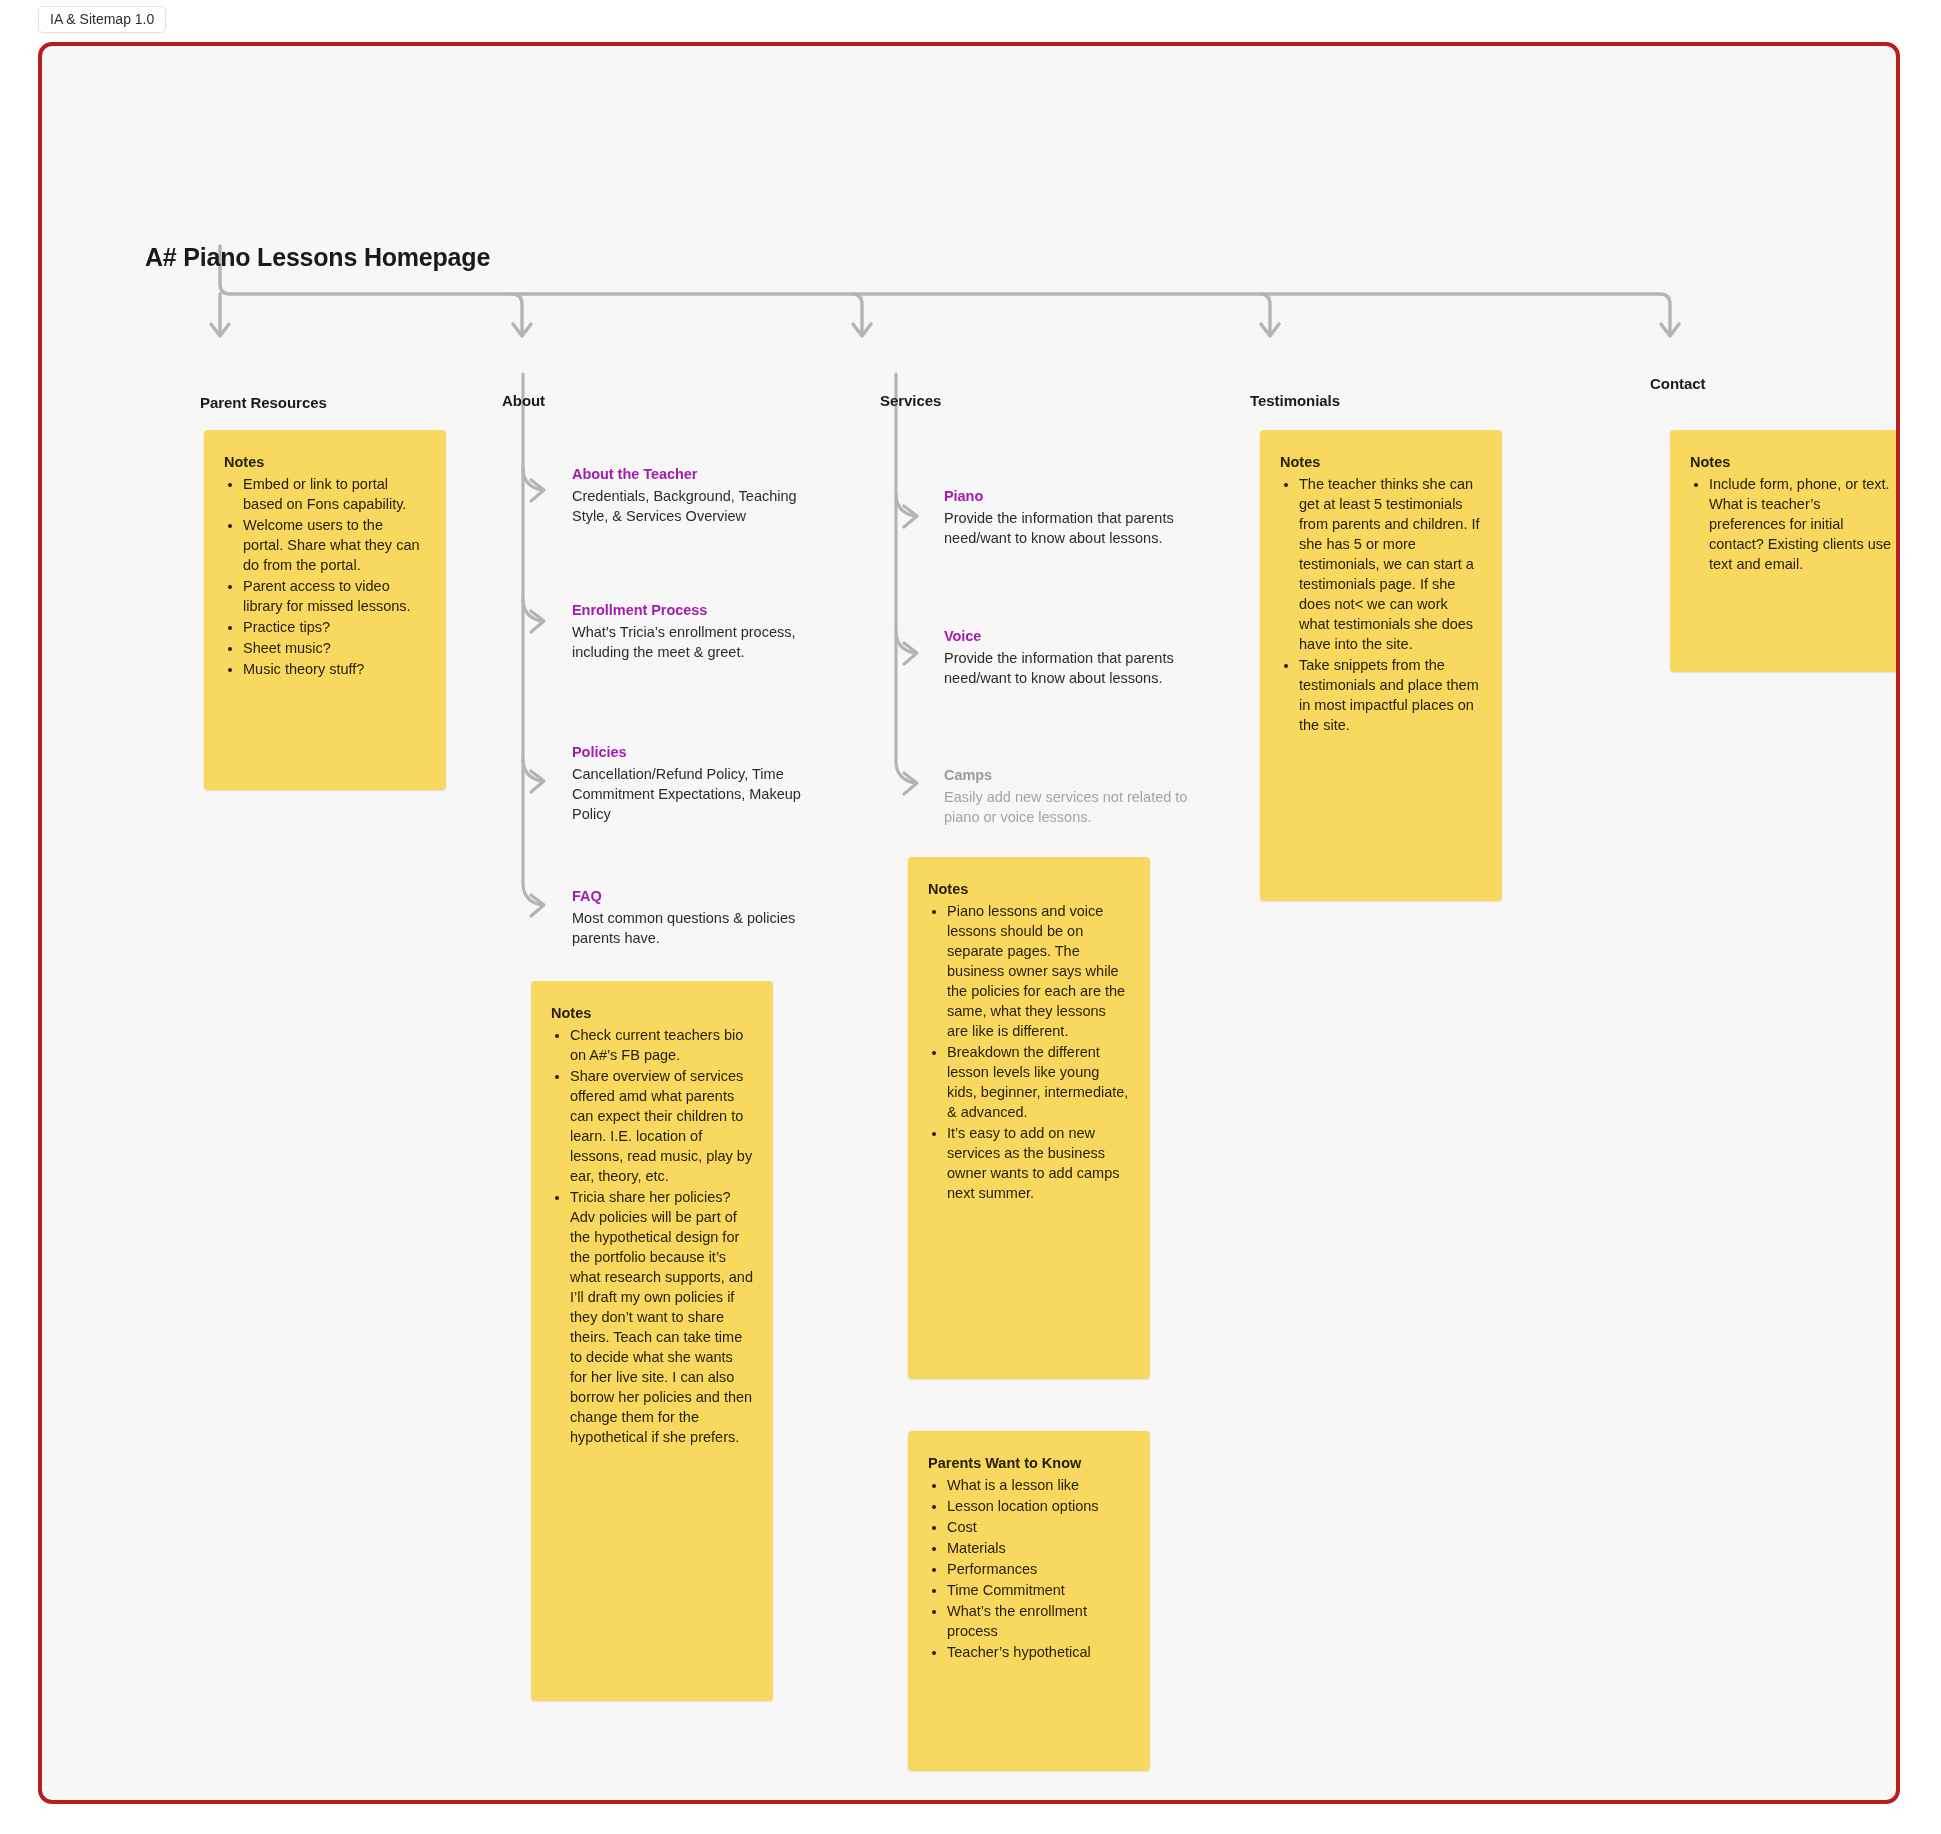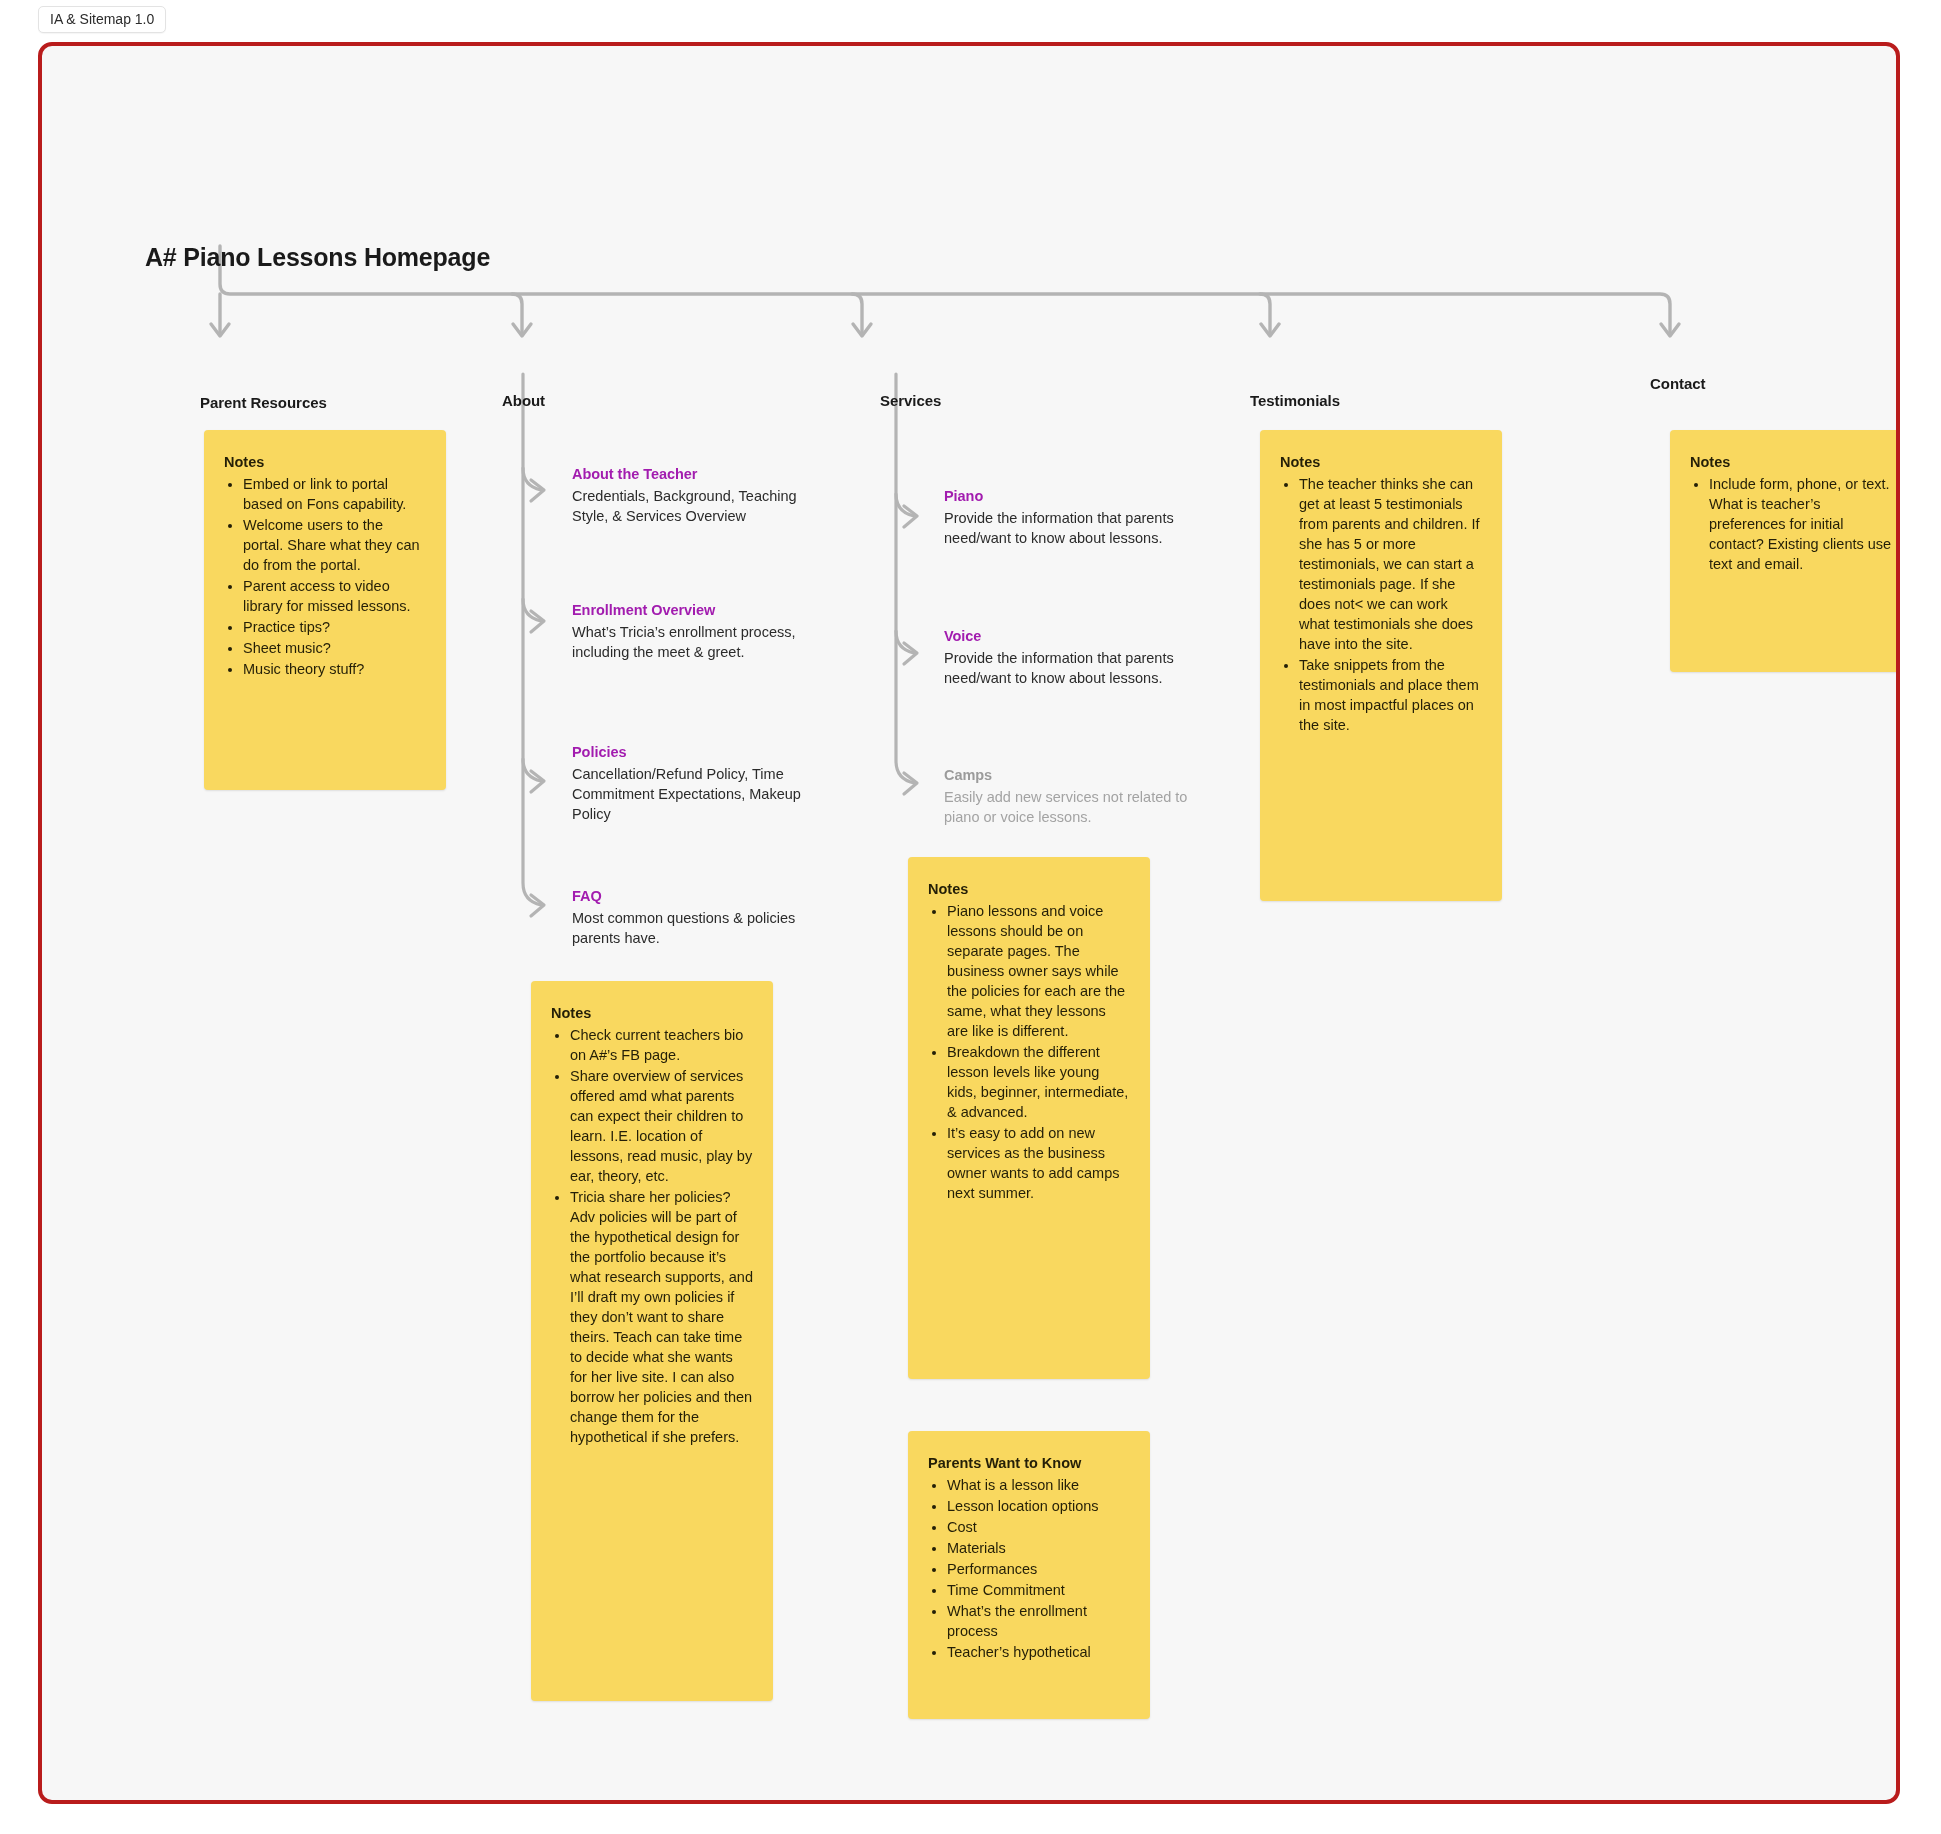--- a/index.html
+++ b/index.html
@@ -152,21 +152,21 @@
   <div class="col-label" style="left:460px;top:346px;">About</div>
   <div class="col-label" style="left:838px;top:346px;">Services</div>
   <div class="col-label" style="left:1208px;top:346px;">Testimonials</div>
   <div class="col-label" style="left:1608px;top:329px;">Contact</div>
 
   <div class="sub" style="left:530px;top:418px;">
     <p class="sub-title">About the Teacher</p>
     <p class="sub-desc">Credentials, Background, Teaching Style, &amp; Services Overview</p>
   </div>
   <div class="sub" style="left:530px;top:554px;">
-    <p class="sub-title">Enrollment Overview</p>
+    <p class="sub-title">Enrollment Process</p>
     <p class="sub-desc">What’s Tricia’s enrollment process, including the meet &amp; greet.</p>
   </div>
   <div class="sub" style="left:530px;top:696px;width:268px;">
     <p class="sub-title">Policies</p>
     <p class="sub-desc">Cancellation/Refund Policy, Time Commitment Expectations, Makeup Policy</p>
   </div>
   <div class="sub" style="left:530px;top:840px;">
     <p class="sub-title">FAQ</p>
     <p class="sub-desc">Most common questions &amp; policies parents have.</p>
   </div>
@@ -207,21 +207,21 @@
 
   <div class="note" style="left:866px;top:811px;width:242px;height:522px;">
     <p class="note-title">Notes</p>
     <ul>
         <li>Piano lessons and voice lessons should be on separate pages. The business owner says while the policies for each are the same, what they lessons are like is different.</li>
         <li>Breakdown the different lesson levels like young kids, beginner, intermediate, &amp; advanced.</li>
         <li>It’s easy to add on new services as the business owner wants to add camps next summer.</li>
       </ul>
   </div>
 
-  <div class="note" style="left:866px;top:1385px;width:242px;height:288px;">
+  <div class="note" style="left:866px;top:1385px;width:242px;height:340px;">
     <p class="note-title">Parents Want to Know</p>
     <ul>
         <li>What is a lesson like</li>
         <li>Lesson location options</li>
         <li>Cost</li>
         <li>Materials</li>
         <li>Performances</li>
         <li>Time Commitment</li>
         <li>What’s the enrollment process</li>
         <li>Teacher’s hypothetical</li>

